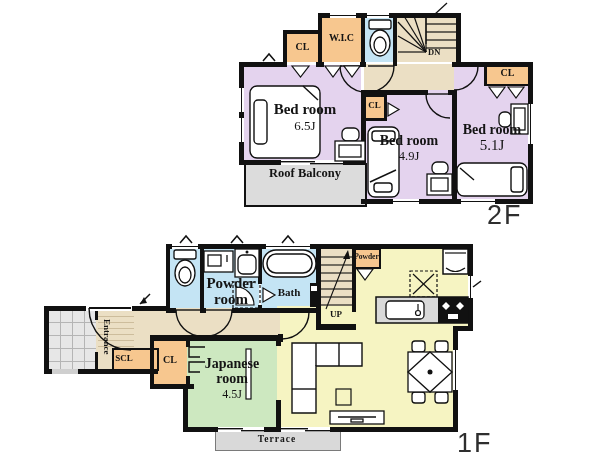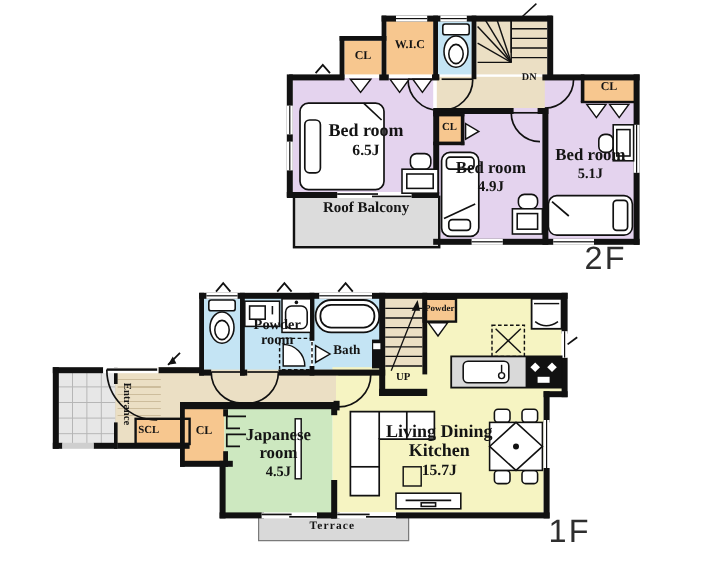--- a/index.html
+++ b/index.html
@@ -1,21 +1,21 @@
 <!DOCTYPE html>
 <html><head>
 <meta charset="utf-8">
 <style>
   html,body{margin:0;padding:0;background:#fff;}
   #plan{position:relative;width:600px;height:474px;background:#ffffff;overflow:hidden;
         font-family:"Liberation Serif",serif;}
   .fill{position:absolute;}
   .lbl{position:absolute;text-align:center;font-weight:700;color:#141414;line-height:1.08;
        font-family:"Liberation Serif",serif;white-space:normal;}
-  .lbl .size{font-weight:700;}
+  .lbl .size{font-weight:400;}
   .floorlbl{position:absolute;font-family:"Liberation Sans",sans-serif;color:#2e2e2e;
             font-size:27px;letter-spacing:2px;font-weight:400;}
   .vert{writing-mode:vertical-rl;text-orientation:mixed;}
   #tiles{background-color:#e7e7e7;
      background-image:linear-gradient(#b5b5b5 1px,transparent 1px),
                       linear-gradient(90deg,#b5b5b5 1px,transparent 1px);
      background-size:12px 13px;}
   #steps{background-image:repeating-linear-gradient(180deg,#cdbd9c 0 1px,transparent 1px 6px);}
   .balc{border:2px solid #111;}
   .terr{border:1px solid #7a7a7a;}
@@ -349,39 +349,35 @@
   <div class="lbl" style="left:255px;top:101px;width:100px;font-size:15px">
     <span>Bed room</span><br>
     <span class="size" style="font-size:13px">6.5J</span>
   </div>
   <div class="lbl" style="left:364px;top:133px;width:90px;font-size:14px">
     <span>Bed room</span><br>
     <span class="size" style="font-size:12.5px">4.9J</span>
   </div>
   <div class="lbl" style="left:452px;top:122px;width:80px;font-size:14px">
     <span>Bed room</span><br>
-    <span class="size" style="font-size:12px">5.1J</span>
+    <span class="size" style="font-size:15px">5.1J</span>
   </div>
   <div class="lbl" style="left:255px;top:167px;width:100px;font-size:12.5px">Roof Balcony</div>
   <div class="lbl" style="left:320px;top:33px;width:43px;font-size:10px">W.I.C</div>
   <div class="lbl" style="left:285px;top:42px;width:35px;font-size:10px">CL</div>
   <div class="lbl" style="left:362px;top:101px;width:25px;font-size:9px">CL</div>
   <div class="lbl" style="left:486px;top:68px;width:43px;font-size:10px">CL</div>
-  <div class="lbl" style="left:428px;top:60px;width:26px;font-size:8.5px;text-align:center">DN</div>
+  <div class="lbl" style="left:428px;top:48px;width:26px;font-size:8.5px;text-align:left">DN</div>
   <div class="floorlbl" style="left:487px;top:200px">2F</div>
 
-  <div class="lbl" style="left:305px;top:352px;width:122px;font-size:15px">
-    <span>Living Dining Kitchen</span><br>
-    <span class="size" style="font-size:13px">15.7J</span>
-  </div>
   <div class="lbl" style="left:190px;top:356px;width:84px;font-size:14px">
     <span>Japanese room</span><br>
     <span class="size" style="font-size:12px">4.5J</span>
   </div>
-  <div class="lbl" style="left:202px;top:264px;width:58px;font-size:12px">Powder room</div>
+  <div class="lbl" style="left:202px;top:275px;width:58px;font-size:15px">Powder room</div>
   <div class="lbl" style="left:264px;top:287px;width:50px;font-size:11px">Bath</div>
   <div class="lbl vert" style="left:101px;top:311px;height:52px;font-size:9px">Entrance</div>
   <div class="lbl" style="left:114px;top:354px;width:20px;font-size:9px">SCL</div>
   <div class="lbl" style="left:153px;top:355px;width:34px;font-size:10px">CL</div>
   <div class="lbl" style="left:352px;top:253px;width:29px;font-size:7.5px">Powder</div>
   <div class="lbl" style="left:319px;top:310px;width:34px;font-size:9px">UP</div>
   <div class="lbl" style="left:215px;top:434px;width:124px;font-size:9.5px;letter-spacing:1px">Terrace</div>
   <div class="floorlbl" style="left:457px;top:428px">1F</div>
 
 </div>

